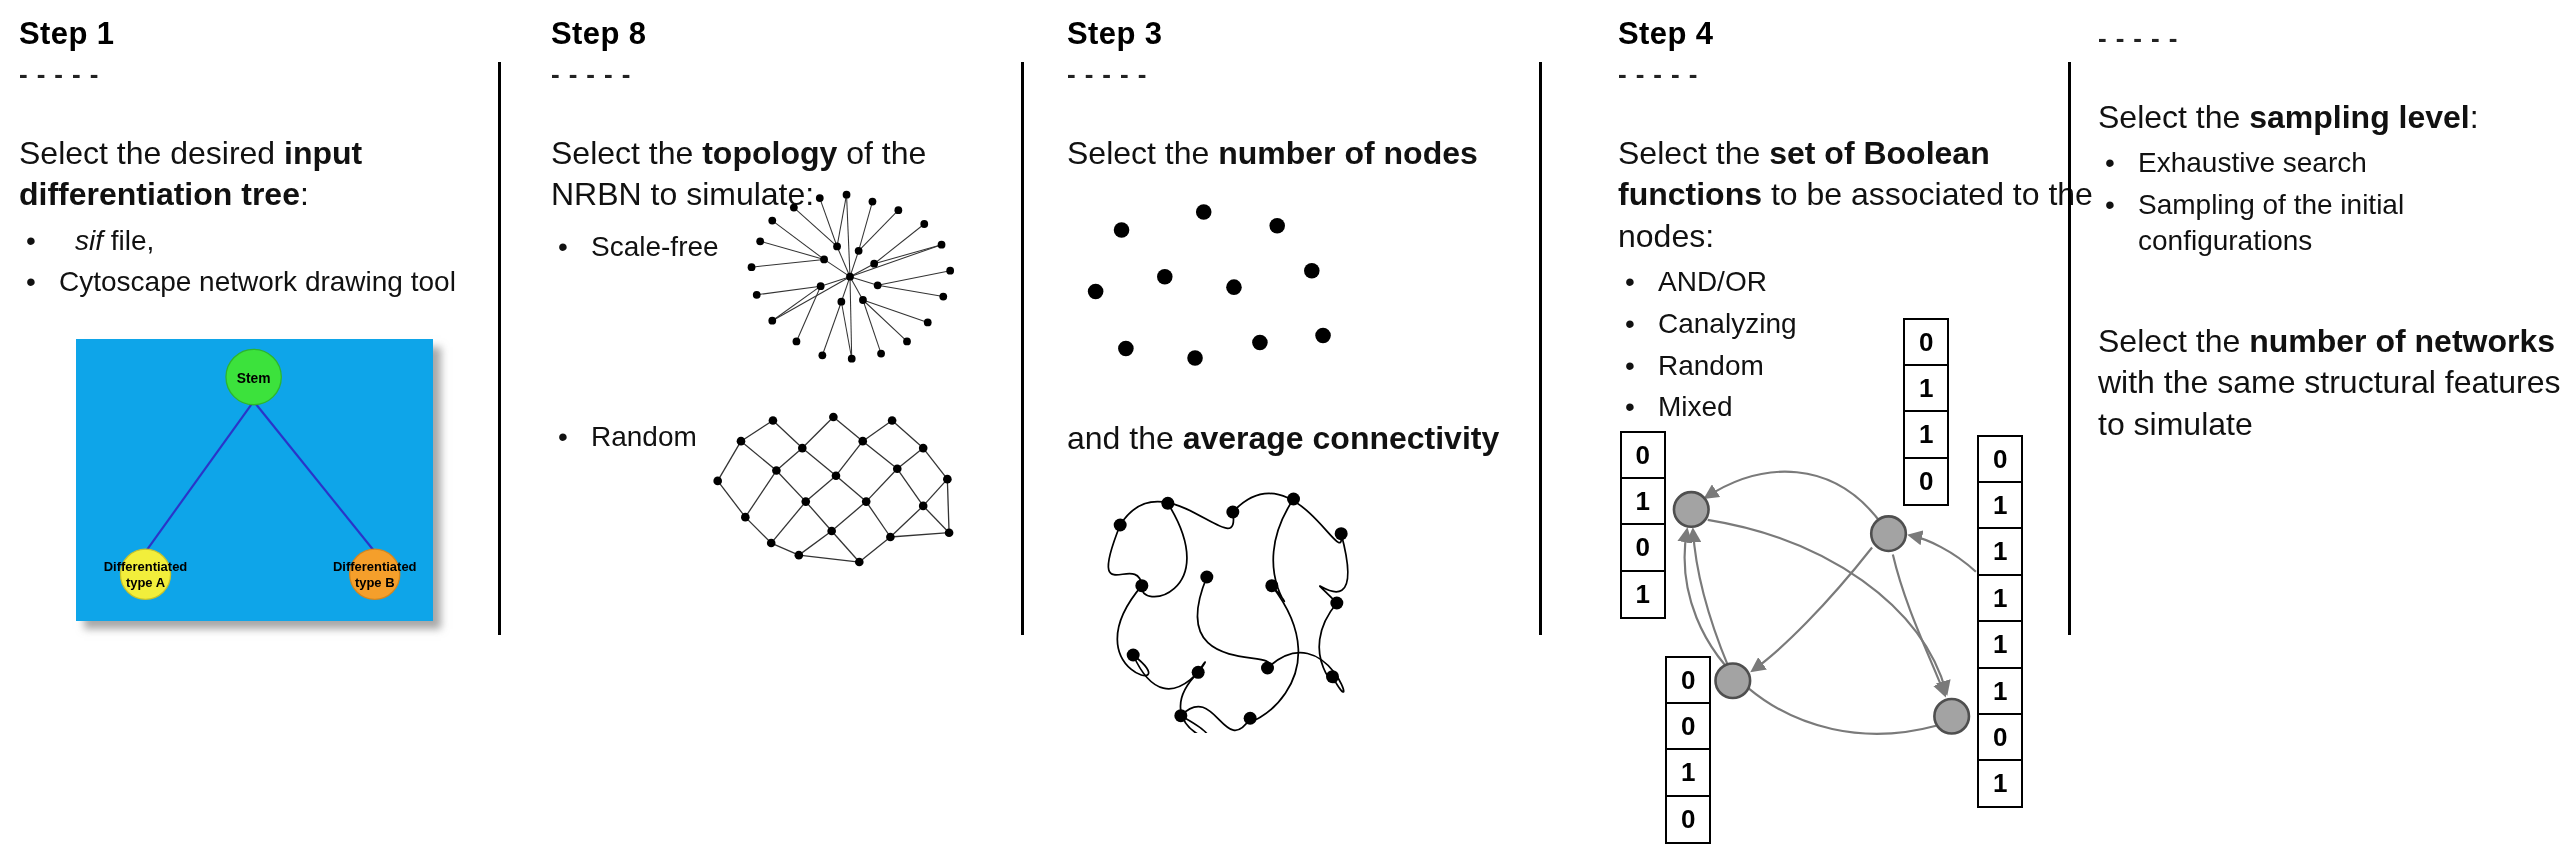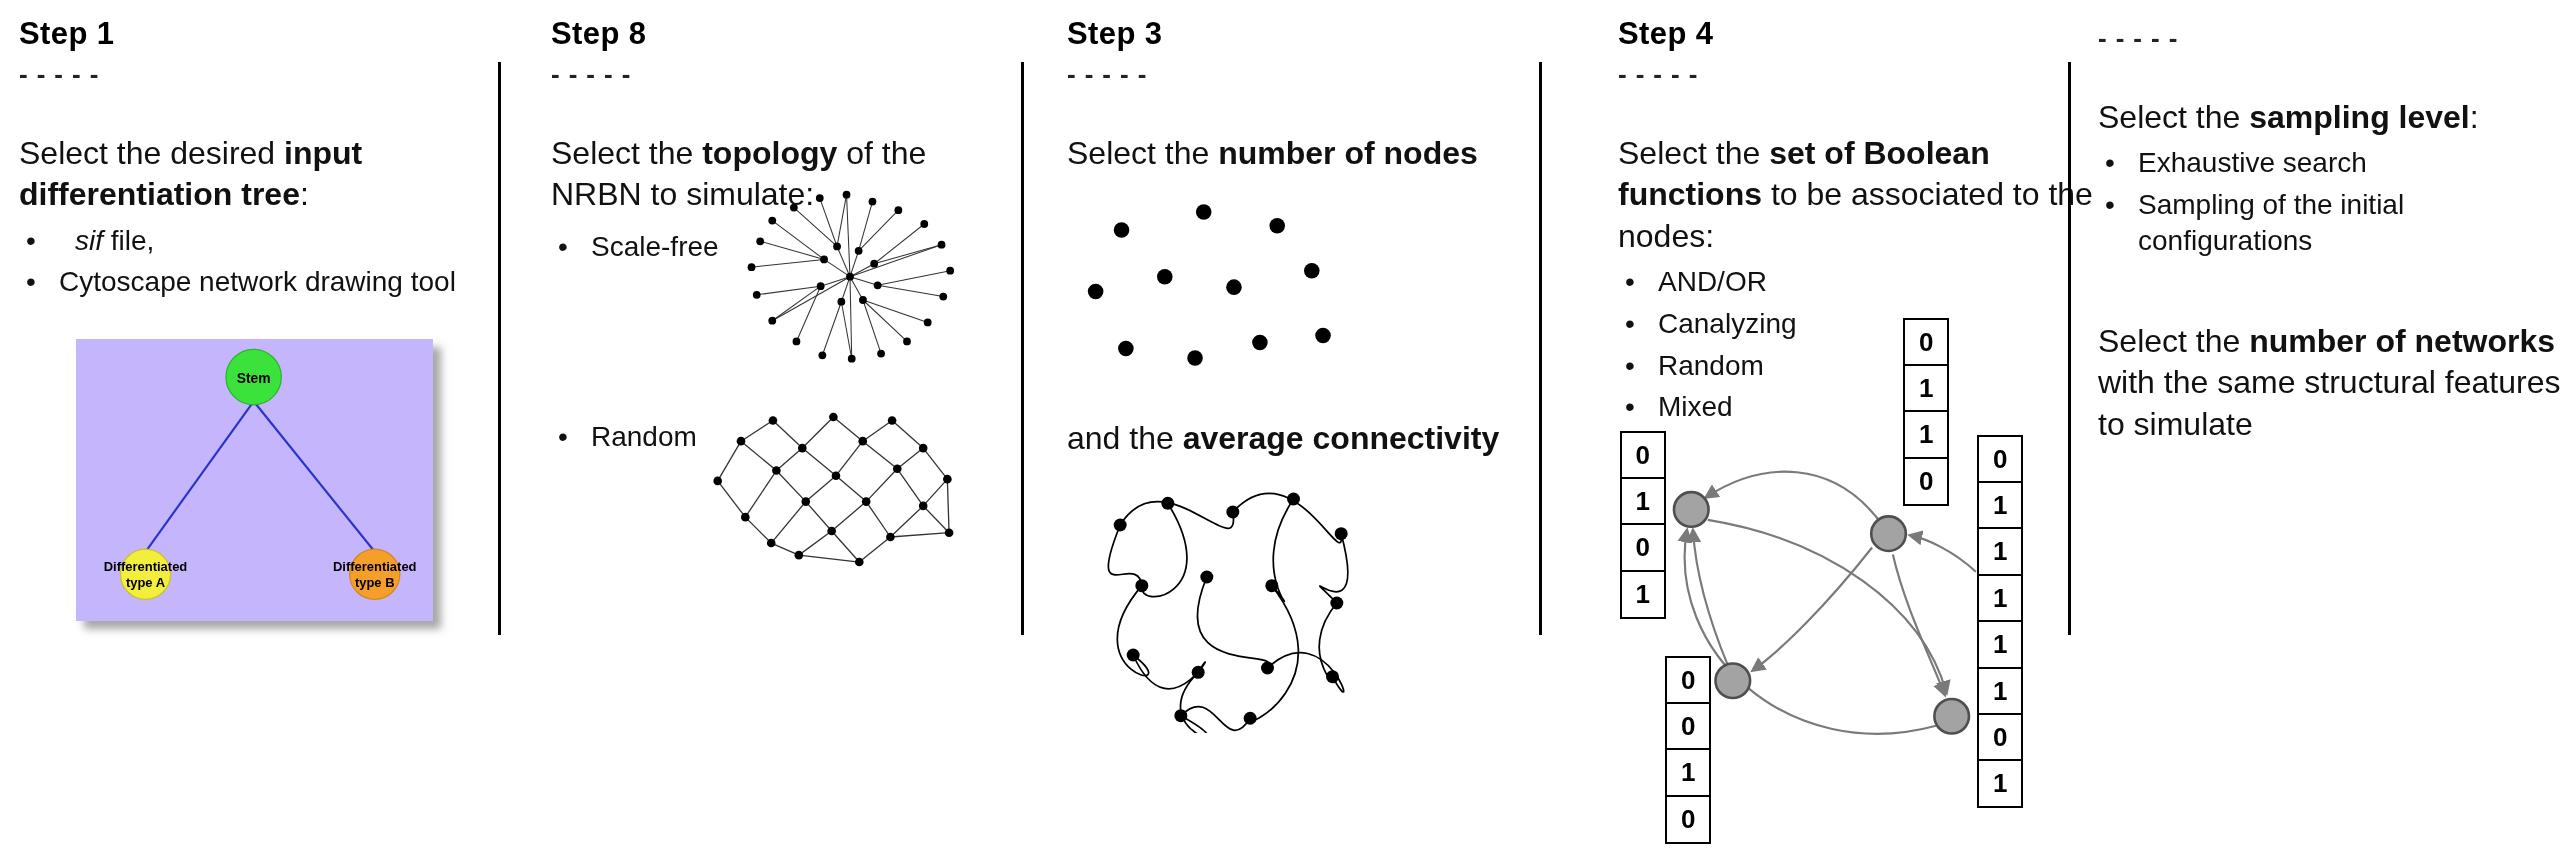--- a/index.html
+++ b/index.html
@@ -36,21 +36,21 @@
   .bullets { margin-top:7px; }
   .bullet-row { display:flex; font-size:28px; line-height:1.3; margin-top:5.2px; }
   .bm { width:40px; flex:none; padding-left:7px; }
   .bt { flex:1; }
   em { font-style:italic;margin-left:16px; }
 
   
   .tree-box {
     margin-top:38px; margin-left:57px;
     width:357px; height:282px;
-    background:#c4b5fd;
+    background:#0ea5e9;
     box-shadow:7.8px 7.8px 7.8px rgba(110,110,110,0.6);
     position:relative;
   }
   .tree-box svg { position:absolute; left:0; top:0; }
   .tree-label { font-weight:bold; font-size:16px; fill:#000; }
   .tree-label.small { font-size:15px; }
 
   
   .abs { position:absolute; }
   #b-scalefree { left:0; top:208px; }

